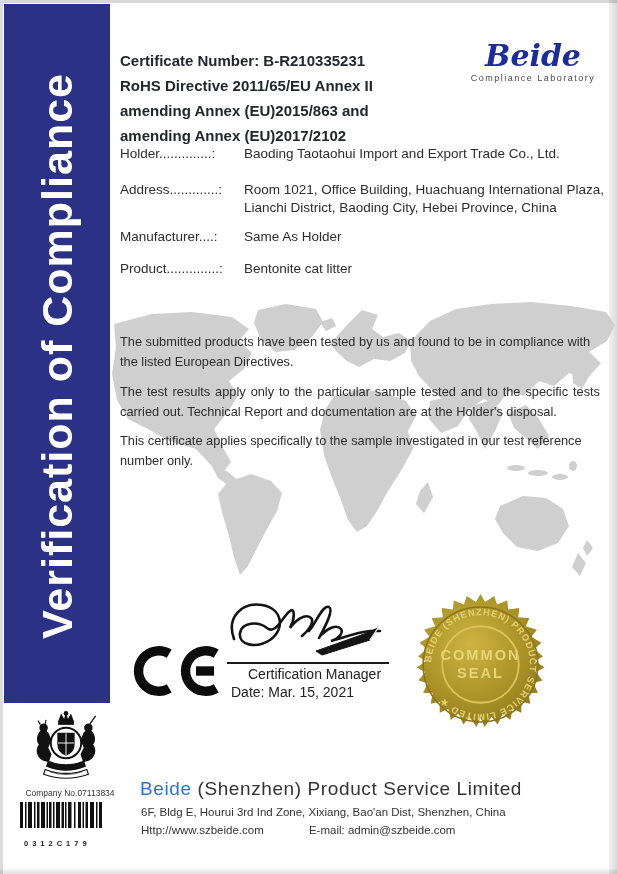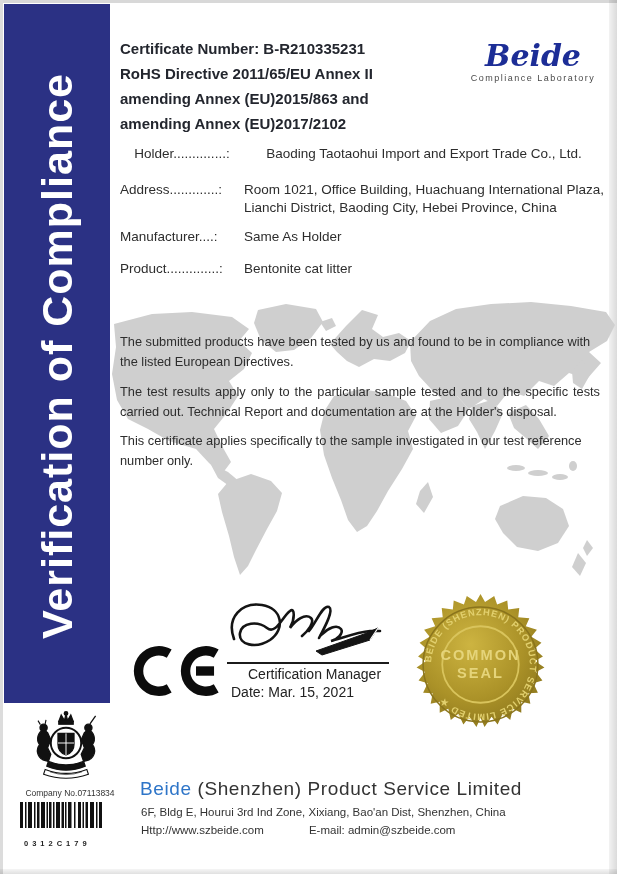--- a/index.html
+++ b/index.html
@@ -12,21 +12,21 @@
               background:linear-gradient(to right,rgba(0,0,0,0.05),rgba(0,0,0,0.14));}
   .edge-bottom{position:absolute;left:0;top:869px;width:617px;height:5px;
               background:linear-gradient(to bottom,rgba(0,0,0,0.04),rgba(0,0,0,0.12));}
 
   
   .sidebar{position:absolute;left:4px;top:4px;width:106px;height:699px;background:#2b3184;}
   .sidebar-title{position:absolute;left:53px;top:352px;transform:translate(-50%,-50%) rotate(-90deg);
         white-space:nowrap;color:#ffffff;font-weight:bold;font-size:43px;letter-spacing:1px;}
 
   
-  .cert-header{position:absolute;left:120px;top:36px;width:360px;color:#23262e;
+  .cert-header{position:absolute;left:120px;top:48px;width:360px;color:#23262e;
         font-weight:bold;font-size:15px;line-height:25px;}
   .logo{position:absolute;left:466px;top:40px;width:134px;text-align:center;}
   .logo-name{font-family:"DejaVu Serif",serif;font-style:italic;font-weight:bold;
         font-size:30px;color:#1c2d96;line-height:32px;}
   .logo-tagline{font-size:9px;color:#4a4a4a;letter-spacing:1.5px;margin-top:1px;}
 
   
   .field-row{position:absolute;left:120px;width:484px;font-size:13.5px;color:#2d2d2d;
         display:flex;line-height:18px;}
   .field-label{width:124px;flex:0 0 124px;}
@@ -82,21 +82,21 @@
     <div>RoHS Directive 2011/65/EU Annex  II</div>
     <div>amending Annex (EU)2015/863 and</div>
     <div>amending Annex (EU)2017/2102</div>
   </div>
 
   <div class="logo">
     <div class="logo-name">Beide</div>
     <div class="logo-tagline">Compliance  Laboratory</div>
   </div>
 
-  <div class="field-row" style="top:145px;text-align:center;">
+  <div class="field-row" style="top:145px;">
     <div class="field-label">Holder..............:</div>
     <div class="field-value">Baoding Taotaohui Import and Export Trade Co., Ltd.</div>
   </div>
   <div class="field-row" style="top:181px;">
     <div class="field-label">Address.............:</div>
     <div class="field-value">Room 1021, Office Building, Huachuang International Plaza, Lianchi District, Baoding City, Hebei Province, China</div>
   </div>
   <div class="field-row" style="top:228px;">
     <div class="field-label">Manufacturer....:</div>
     <div class="field-value">Same As Holder</div>

